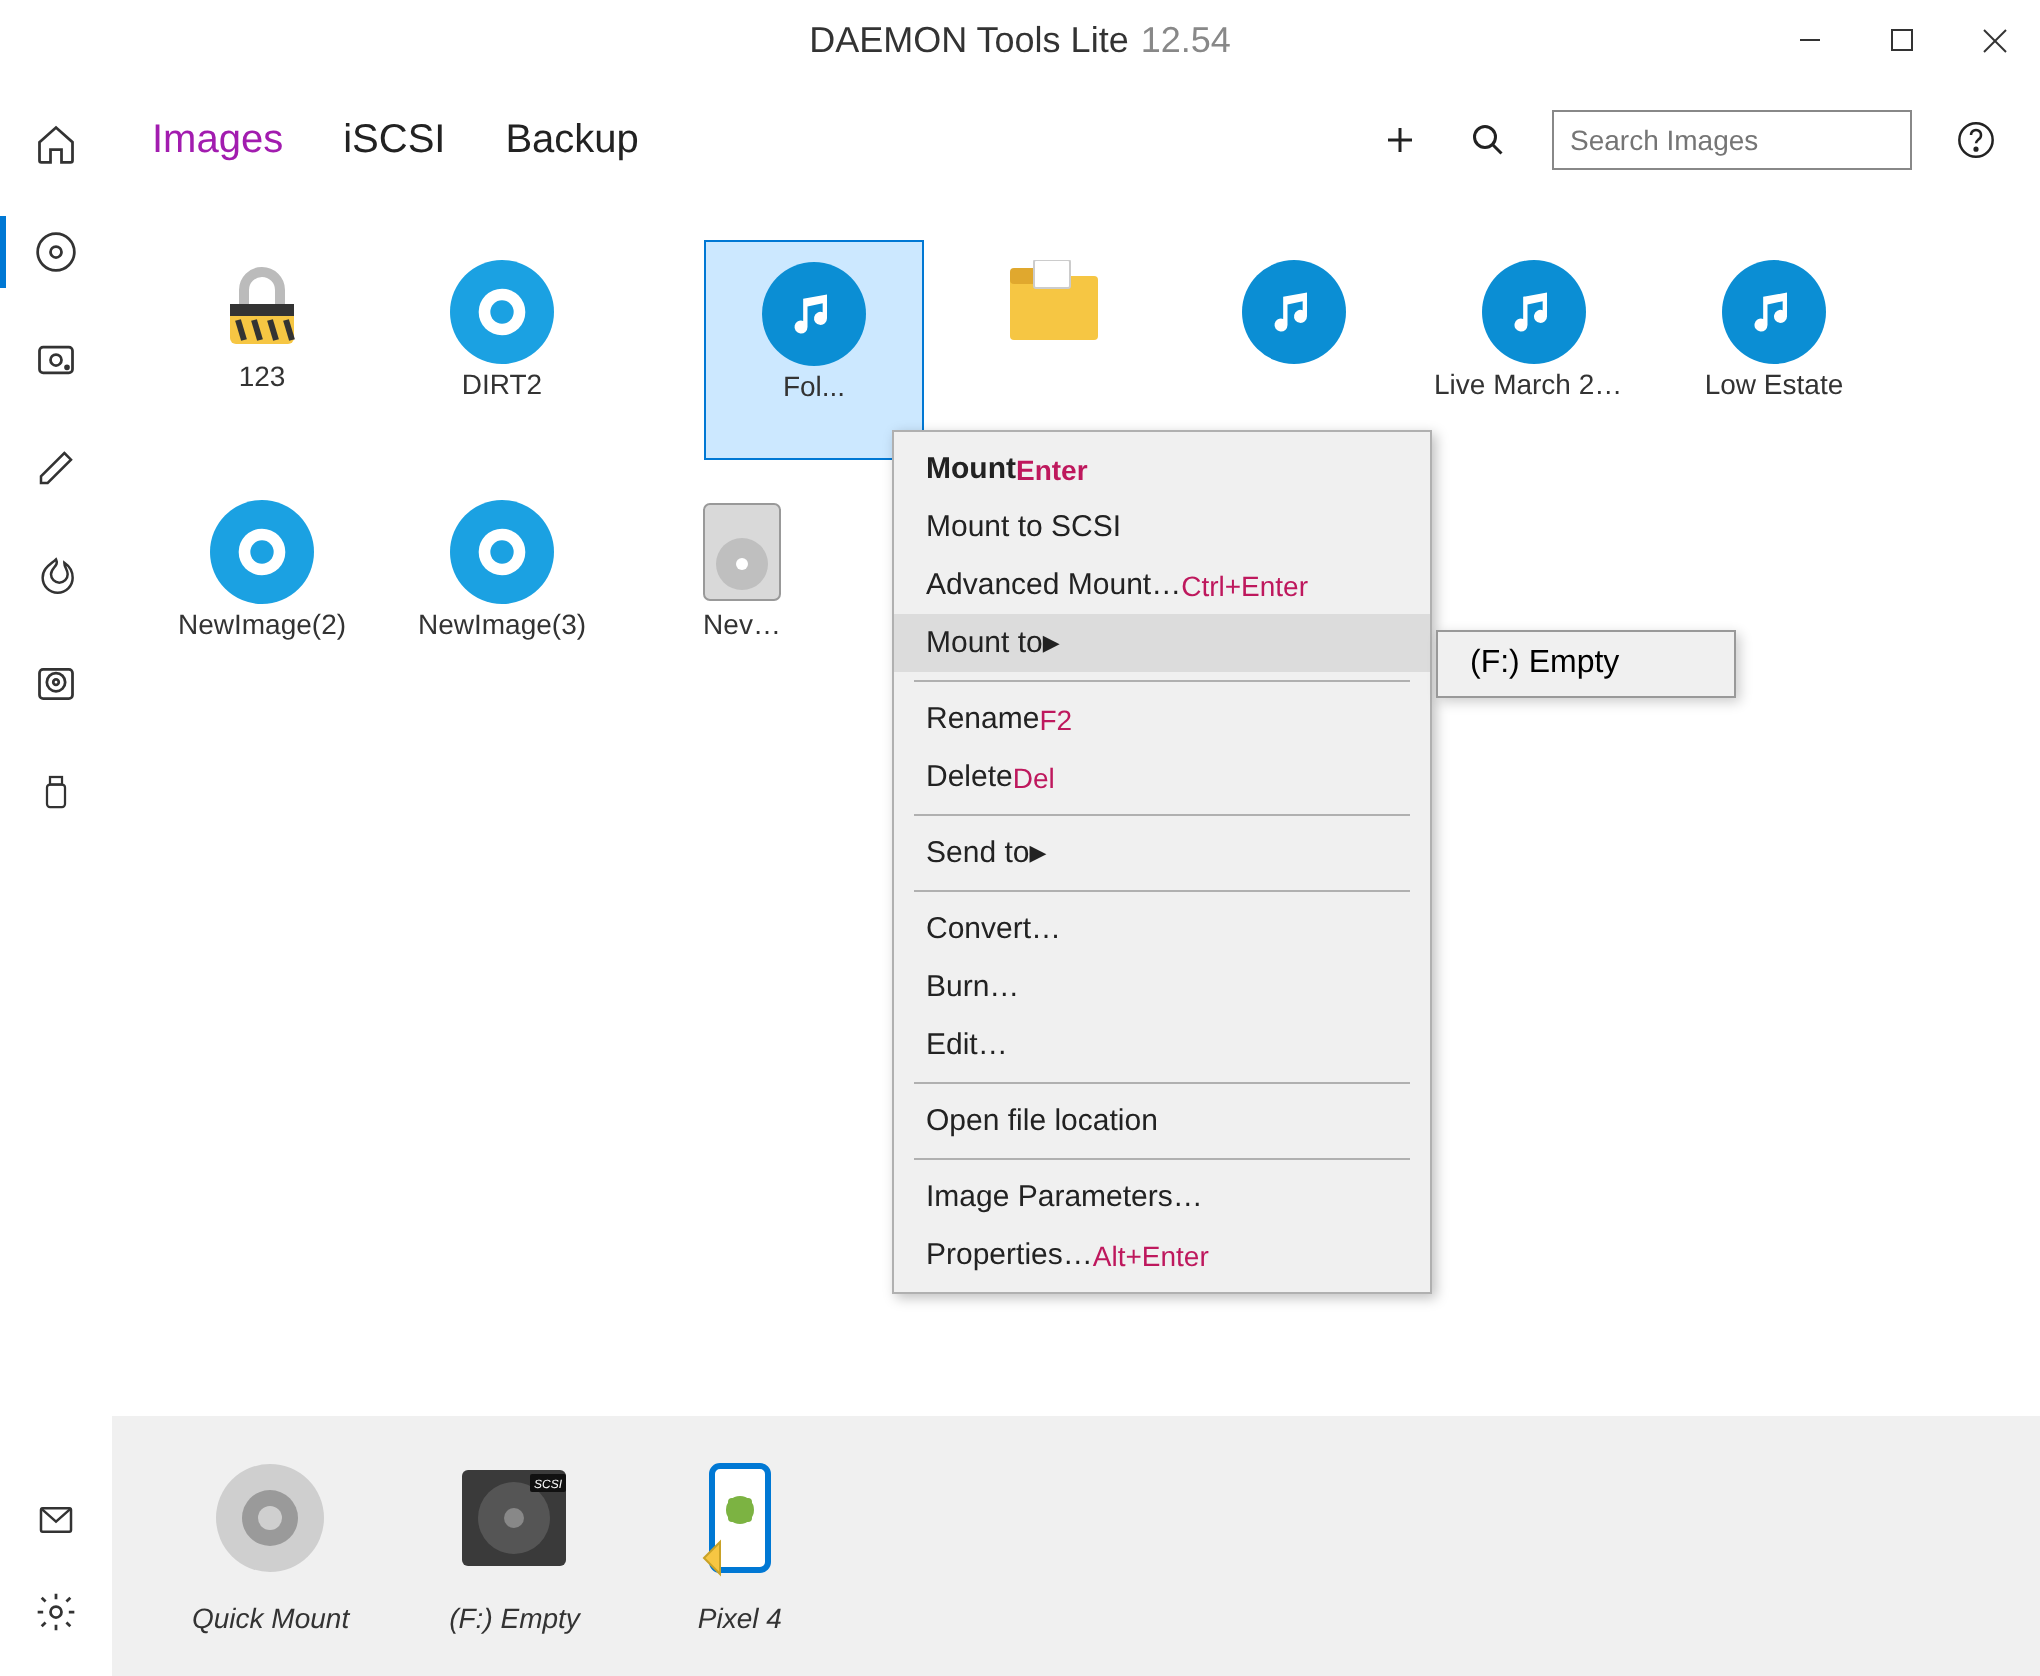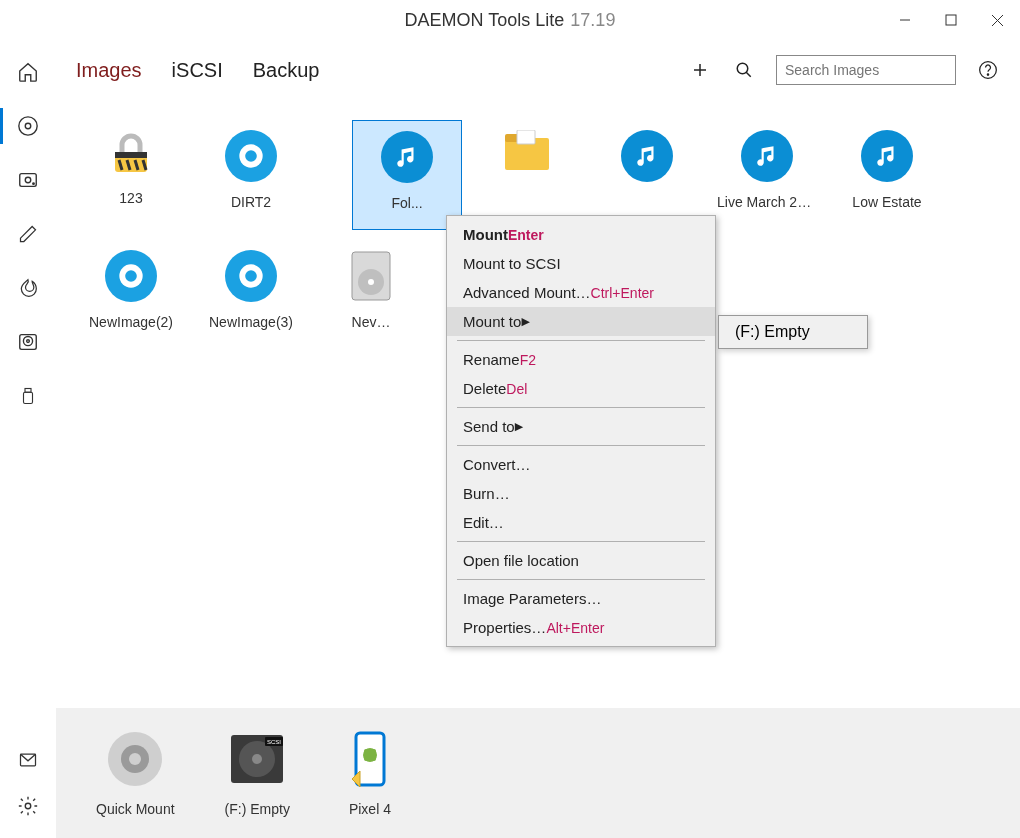--- a/index.html
+++ b/index.html
@@ -15,35 +15,35 @@
 
 .sidebar { width: 56px; display: flex; flex-direction: column; align-items: center; padding-top: 20px; gap: 30px; }
 .sidebar-item { width: 24px; height: 24px; display: flex; align-items: center; justify-content: center; cursor: pointer; color: #333; position: relative; }
 .sidebar-item.active::before { content: ""; position: absolute; left: -16px; top: -6px; width: 3px; height: 36px; background: #0078d4; }
 .sidebar-bottom { margin-top: auto; padding-bottom: 20px; display: flex; flex-direction: column; gap: 22px; align-items: center; }
 
 .content { flex: 1; display: flex; flex-direction: column; position: relative; }
 
 .toolbar { height: 60px; display: flex; align-items: center; padding: 0 20px; gap: 30px; }
 .tab { font-size: 20px; cursor: pointer; color: #222; }
-.tab.active { color: #7f1d1d; }
+.tab.active { color: #a21caf; }
 .toolbar-right { margin-left: auto; display: flex; align-items: center; gap: 20px; }
 .icon-btn { width: 24px; height: 24px; display: flex; align-items: center; justify-content: center; cursor: pointer; }
 .search-box { width: 180px; height: 30px; border: 1px solid #888; padding: 0 8px; font-size: 14px; color: #888; outline: none; }
 
 .grid { flex: 1; padding: 20px; display: flex; flex-wrap: wrap; align-content: flex-start; gap: 10px 10px; }
-.item { width: 110px; height: 110px; display: flex; flex-direction: column; align-items: center; justify-content: flex-start; gap: 12px; padding-top: 10px; text-align: center; }
+.item { width: 110px; height: 110px; display: flex; flex-direction: column; align-items: center; justify-content: flex-start; gap: 2px; padding-top: 10px; text-align: center; }
 .item.selected { background: #cce8ff; border: 1px solid #0078d4; margin-left: 36px; }
 .item-label { font-size: 14px; color: #333; white-space: nowrap; overflow: hidden; text-overflow: ellipsis; max-width: 100px; }
 
 .icon-circle { width: 52px; height: 52px; border-radius: 50%; background: #1ba1e2; display: flex; align-items: center; justify-content: center; }
 .icon-circle.dark { background: #0b8ed4; }
 
 .bottom-bar { height: 130px; background: #f0f0f0; display: flex; align-items: center; padding: 0 40px; gap: 50px; }
-.drive { display: flex; flex-direction: column; align-items: center; gap: 12px; font-size: 14px; color: #333; }
+.drive { display: flex; flex-direction: column; align-items: center; gap: 12px; font-size: 14px; color: #333; font-style: italic; }
 .drive-icon { width: 60px; height: 60px; display: flex; align-items: center; justify-content: center; }
 
 .context-menu { position: absolute; left: 390px; top: 175px; width: 270px; background: #f0f0f0; border: 1px solid #b0b0b0; box-shadow: 2px 2px 6px rgba(0,0,0,0.25); font-size: 15px; color: #222; padding: 4px 0; z-index: 10; }
 .menu-row { display: flex; align-items: center; padding: 6px 16px; justify-content: flex-start; cursor: default; }
 .menu-row.bold { font-weight: 600; }
 .menu-row.hover { background: #dcdcdc; }
 .menu-sep { height: 1px; background: #b0b0b0; margin: 4px 10px; }
 .menu-arrow { font-size: 11px; }
 .shortcut { color: #be185d; font-size: 14px; }
 
@@ -55,21 +55,21 @@
 .music-svg { width: 26px; height: 26px; }
 .folder-svg { width: 50px; height: 44px; }
 .iso-svg { width: 42px; height: 52px; }
 
 </style>
 </head>
 <body>
 
 <div class="titlebar">
   <span>DAEMON Tools Lite</span>
-  <span class="app-version">17.19</span>
+  <span class="app-version">12.54</span>
   <div class="win-controls">
     <div class="win-btn">
         <svg width="12" height="12">
           <line x1="1" y1="6" x2="11" y2="6"></line>
         </svg>
       </div>
     <div class="win-btn">
         <svg width="12" height="12">
           <rect x="1" y="1" width="10" height="10"></rect>
         </svg>

